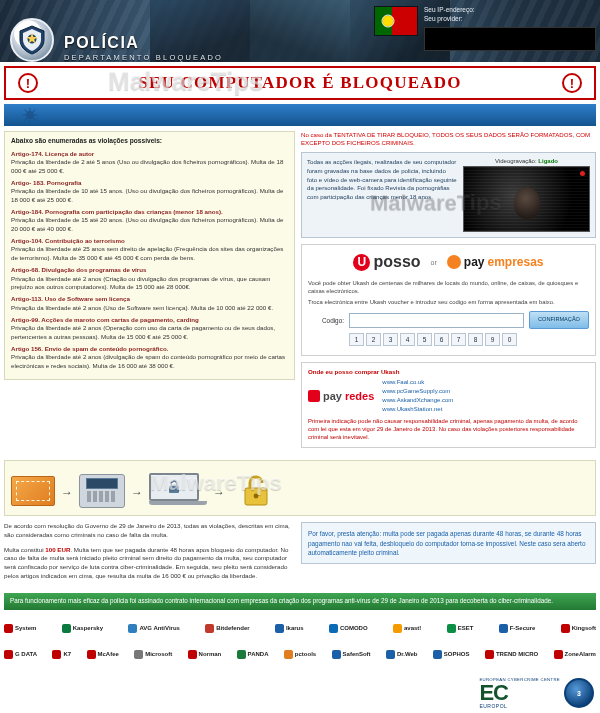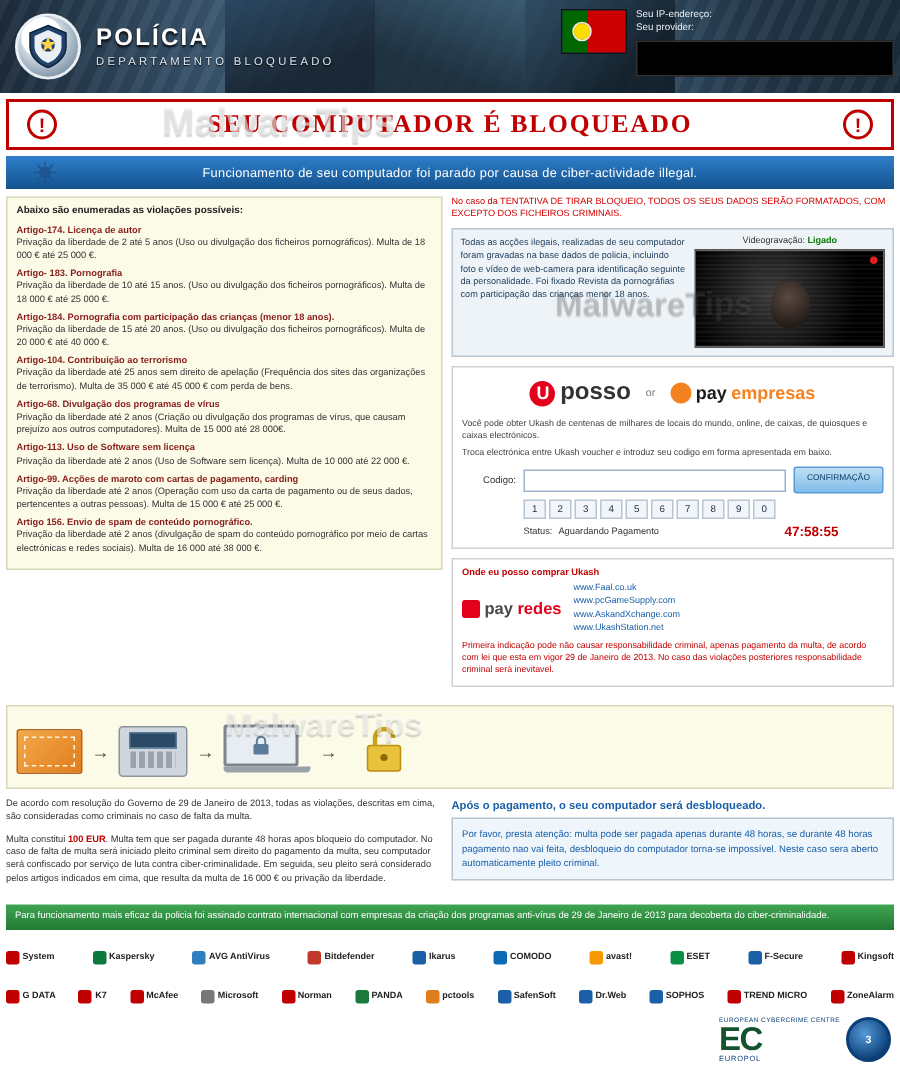--- a/index.html
+++ b/index.html
@@ -15,21 +15,21 @@
   }
   .page { width:600px; height:713px; position:relative; }
 
   
   .header {
     height: 62px;
     background: linear-gradient(90deg,#1b2a3a 0%, #243a4f 35%, #2b4256 60%, #1c2c3c 100%);
     position: relative;
     overflow: hidden;
     display:flex;
-    align-items:center;
+    align-items:flex-end;
   }
   .header:before {
     content:"";
     position:absolute; left:0; top:0; right:0; bottom:0;
     background:
       repeating-linear-gradient(115deg, rgba(255,255,255,0.045) 0 6px, rgba(0,0,0,0.05) 6px 13px),
       radial-gradient(circle at 30% 40%, rgba(120,170,210,0.35), transparent 45%),
       radial-gradient(circle at 62% 70%, rgba(90,140,180,0.30), transparent 40%);
   }
   .crest {
@@ -341,21 +341,20 @@
         <line x1="12" y1="1" x2="12" y2="6"></line>
           <line x1="12" y1="18" x2="12" y2="23"></line>
         <line x1="1" y1="12" x2="6" y2="12"></line>
           <line x1="18" y1="12" x2="23" y2="12"></line>
         <line x1="4" y1="4" x2="8" y2="8"></line>
           <line x1="16" y1="16" x2="20" y2="20"></line>
         <line x1="20" y1="4" x2="16" y2="8"></line>
           <line x1="8" y1="16" x2="4" y2="20"></line>
       </g>
     </svg>
-    <div class="txt">Funcionamento de seu computador foi parado por causa de ciber-actividade illegal.</div>
   </div>
 
   <div class="wm wm1">MalwareTips</div>
   <div class="wm wm2">MalwareTips</div>
   <div class="wm wm3">MalwareTips</div>
 
   <div class="body">
 
     <div class="col-left">
       <div class="lawbox">
@@ -443,25 +442,20 @@
           <div class="k">3</div>
           <div class="k">4</div>
           <div class="k">5</div>
           <div class="k">6</div>
           <div class="k">7</div>
           <div class="k">8</div>
           <div class="k">9</div>
           <div class="k">0</div>
         </div>
 
-        <div class="statusrow">
-          <span class="st">Status:</span>
-          <span class="st">Aguardando Pagamento</span>
-          <span class="timer">47:58:55</span>
-        </div>
       </div>
 
       <div class="ukashbuy">
         <div class="hd">Onde eu posso comprar Ukash</div>
         <div class="inner">
           <div class="payshop">
             <span class="sq"></span>
             <span>pay</span>
               <span class="ps2">redes</span>
           </div>
@@ -507,21 +501,20 @@
   </div>
 
   <div class="lower">
     <div class="low-left">
       <p>De acordo com resolução do Governo de 29 de Janeiro de 2013, todas as violações, descritas em cima, são consideradas como criminais no caso de falta da multa.</p>
       <p>
         <span>Multa constitui </span><b>100 EUR</b><span>. Multa tem que ser pagada durante 48 horas apos bloqueio do computador. No caso de falta de multa será iniciado pleito criminal sem direito do pagamento da multa, seu computador será confiscado por serviço de luta contra ciber-criminalidade. Em seguida, seu pleito será considerado pelos artigos indicados em cima, que resulta da multa de 16 000 € ou  privação da liberdade.</span>
       </p>
     </div>
     <div class="low-right">
-      <div class="afterpay">Após o pagamento,  o seu computador será desbloqueado.</div>
       <div class="bluebox">Por favor, presta atenção: multa pode ser pagada apenas durante 48 horas, se durante 48 horas pagamento nao vai feita, desbloqueio do computador torna-se impossível. Neste caso sera aberto automaticamente pleito criminal.</div>
     </div>
   </div>
 
   <div class="greenbar">Para funcionamento mais eficaz da policia foi assinado contrato internacional  com empresas da criação dos programas anti-vírus de 29 de Janeiro de 2013  para decoberta do ciber-criminalidade.</div>
 
   <div class="avwrap">
     <div class="avrow">
       <div class="avlogo">
           <span class="sw" style="background:#c00000"></span>

